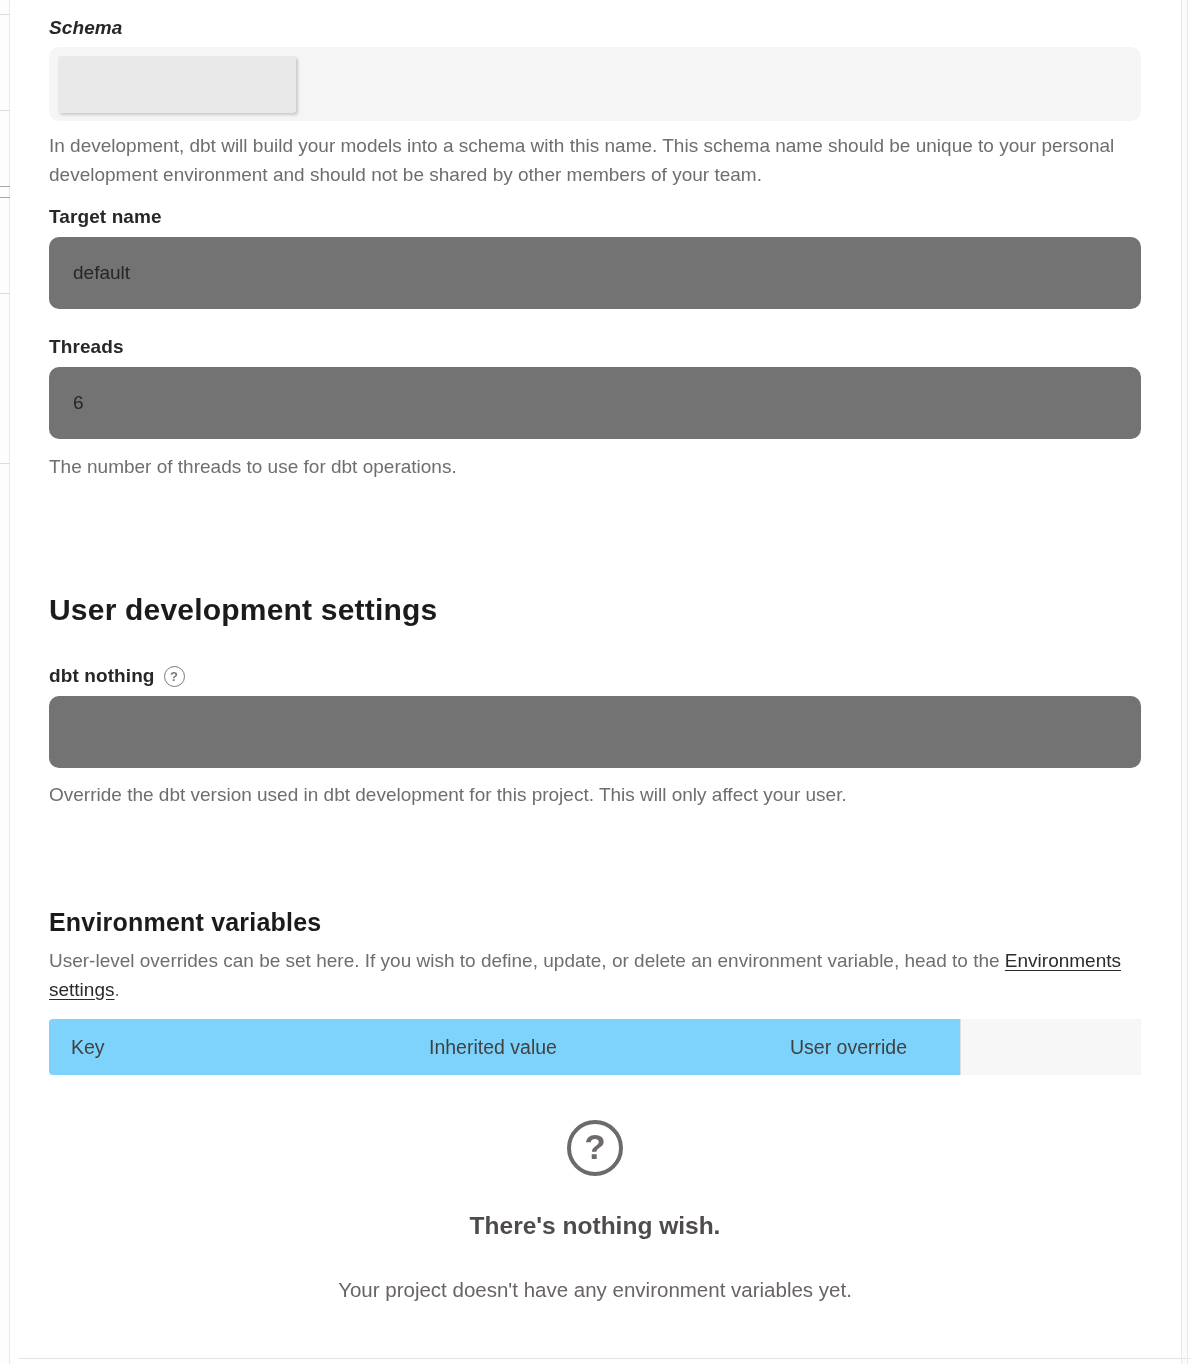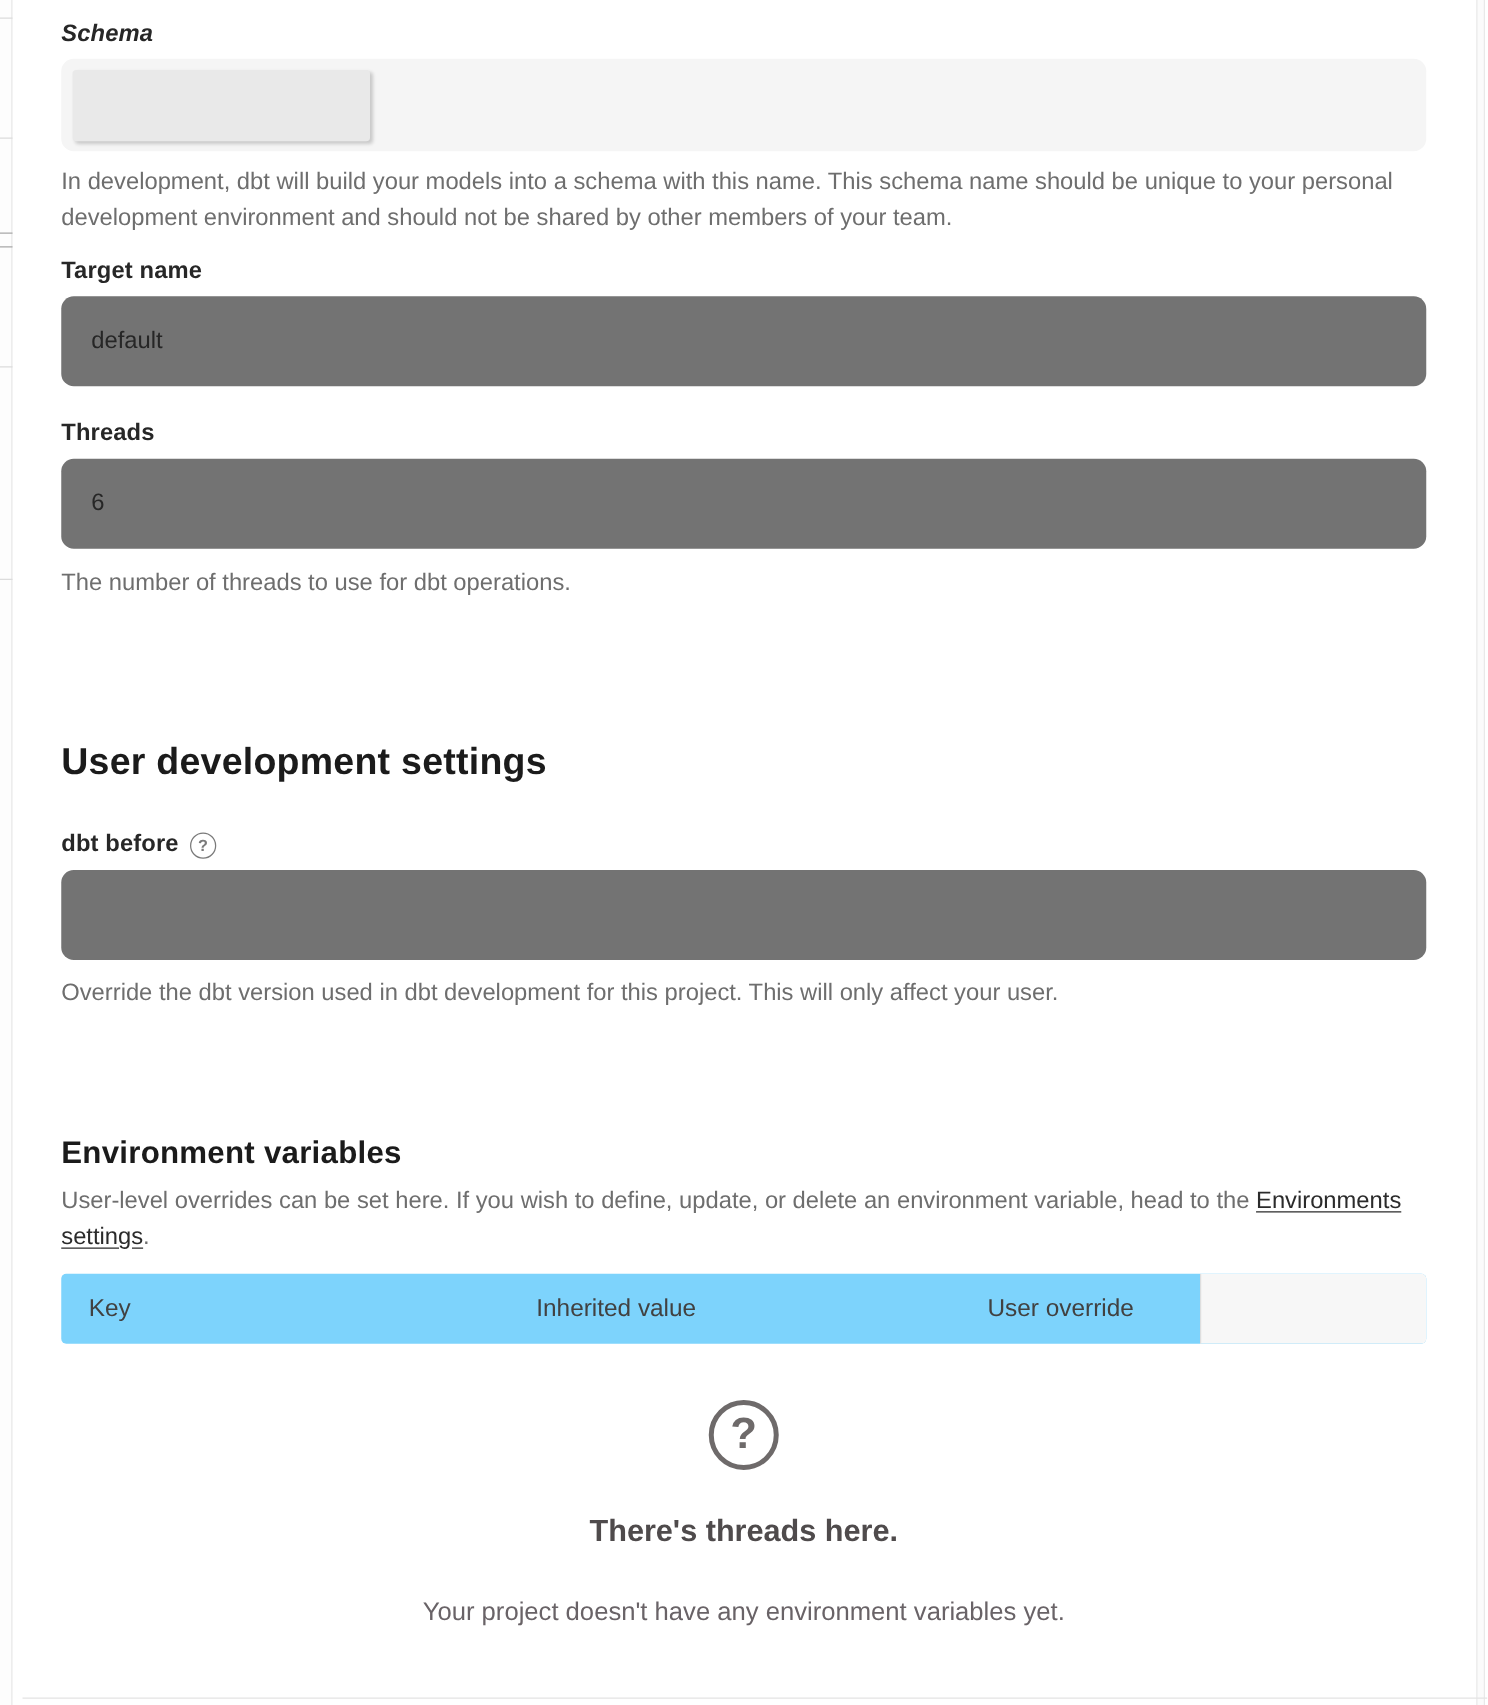--- a/index.html
+++ b/index.html
@@ -133,37 +133,37 @@
   <div class="field-label mt-target-label">Target name</div>
   <input class="text-input mt-input" type="text" value="default" style="">
 
   <div class="field-label mt-threads-label">Threads</div>
   <input class="text-input mt-input" type="text" value="6" style="">
   <div class="help-text mt-threads-help">The number of threads to use for dbt operations.</div>
 
   <h1 class="section-title-lg mt-h1">User development settings</h1>
 
   <div class="label-row mt-dbtv-label">
-    <span class="field-label">dbt before</span>
+    <span class="field-label">dbt nothing</span>
     <span class="q-icon-sm">?</span>
   </div>
   <input class="text-input mt-input" type="text" value="" style="">
   <div class="help-text mt-dbtv-help">Override the dbt version used in dbt development for this project. This will only affect your user.</div>
 
   <h2 class="section-title-md mt-h2">Environment variables</h2>
   <div class="help-text mt-h2-desc"><span>User-level overrides can be set here. If you wish to define, update, or delete an environment variable, head to the </span><span class="env-link">Environments settings</span><span>.</span></div>
 
   <div class="env-table-header">
     <div class="cell">Key</div>
     <div class="cell">Inherited value</div>
     <div class="cell">User override</div>
     <div class="cell actions"></div>
   </div>
 
   <div class="empty-state mt-empty">
     <div class="q-icon-lg">?</div>
-    <div class="empty-title">There's threads here.</div>
+    <div class="empty-title">There's nothing wish.</div>
     <div class="empty-message">Your project doesn't have any environment variables yet.</div>
   </div>
 
 </div>
 
 <div class="bottom-divider"></div>
 
 </body></html>

